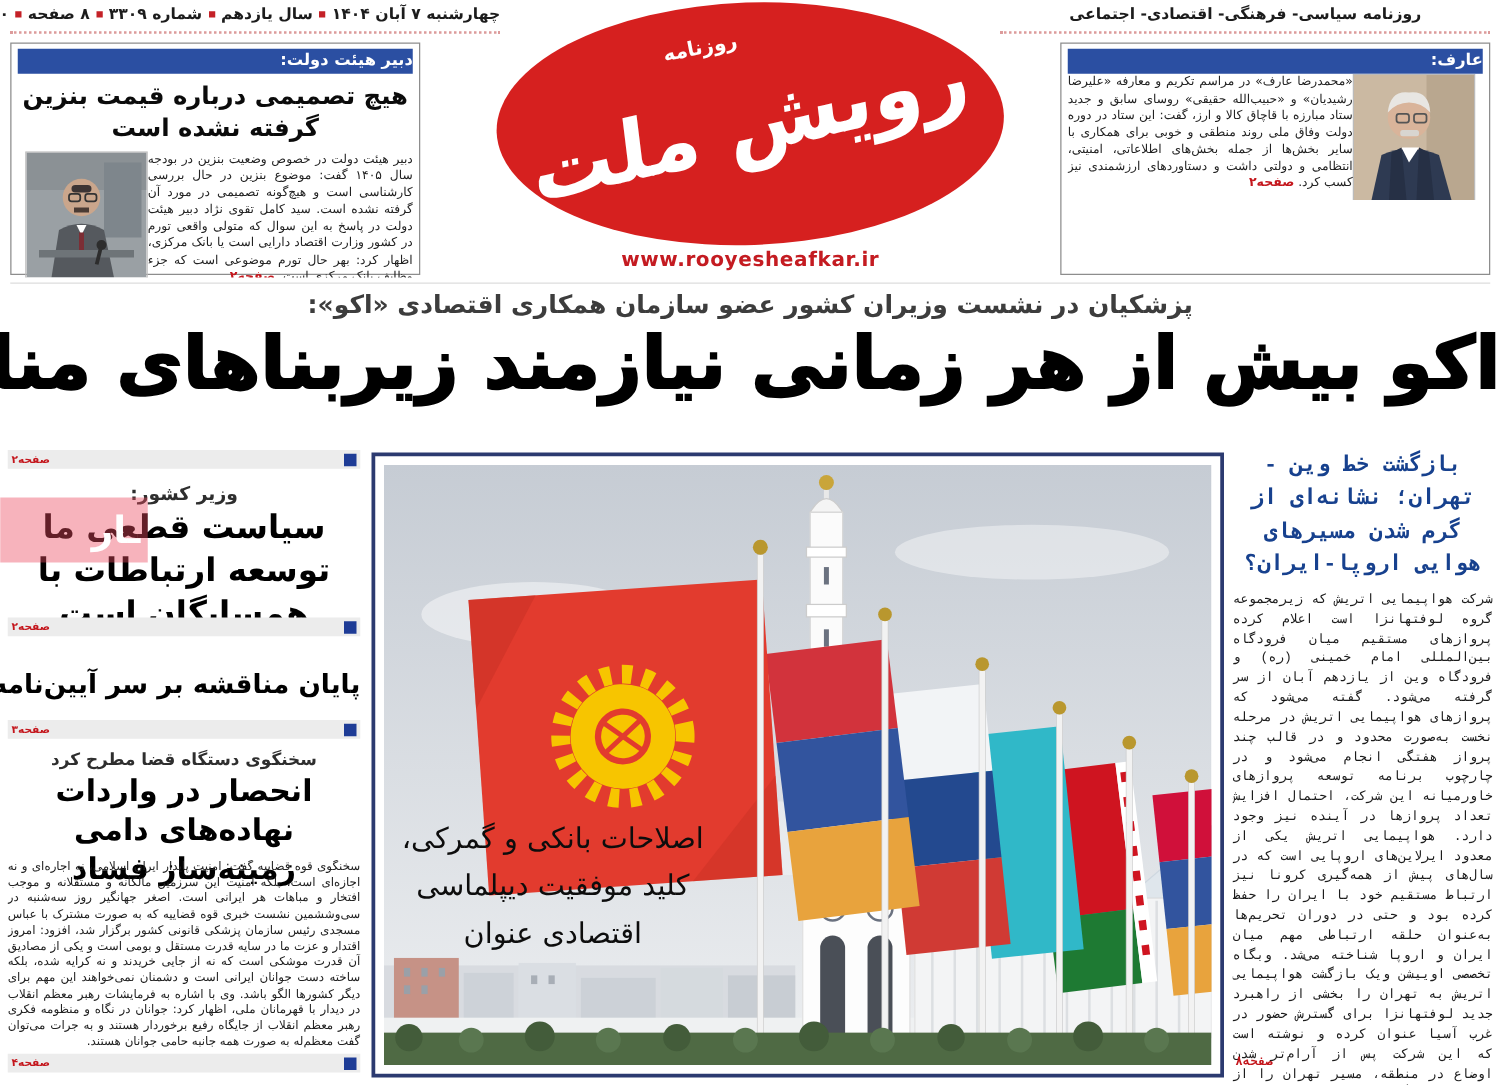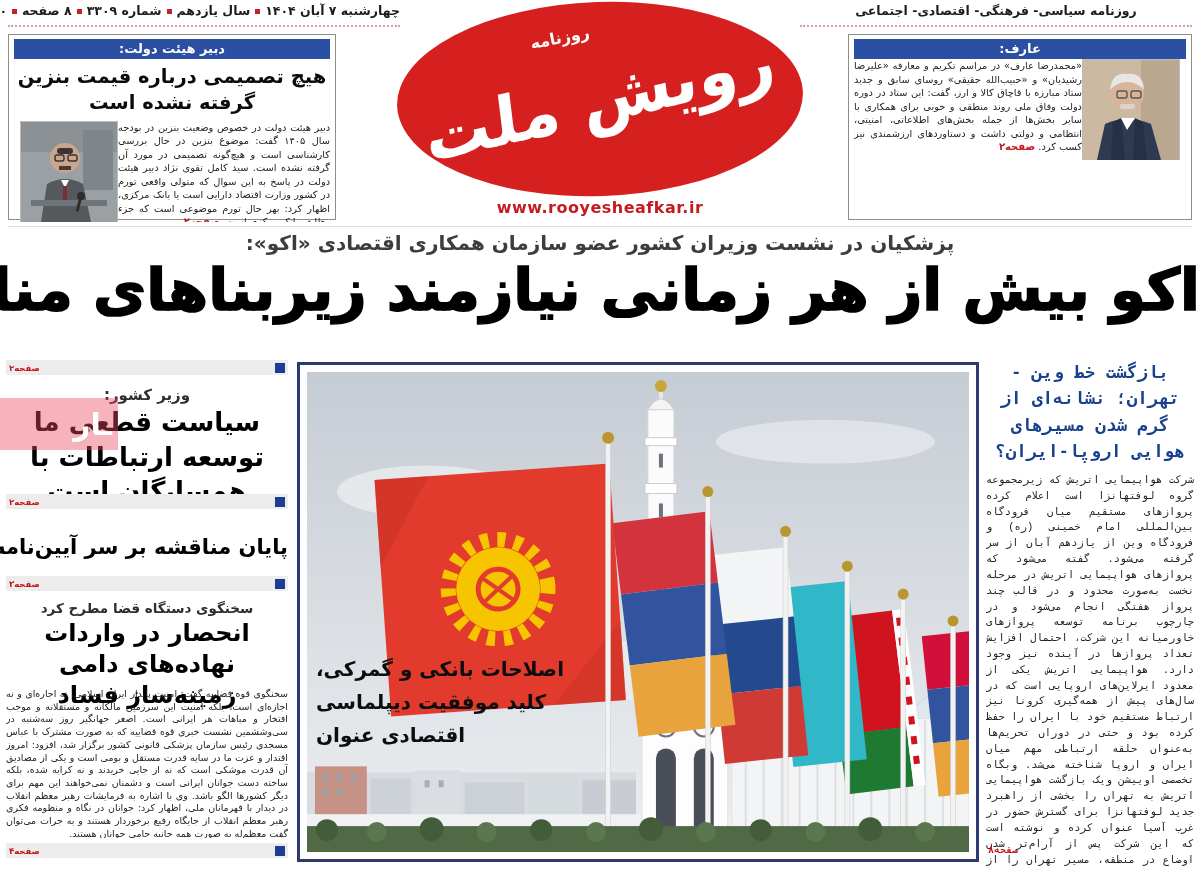--- a/index.html
+++ b/index.html
@@ -20,21 +20,21 @@
   .logo-title-wrap{position:absolute;inset:0;display:flex;align-items:center;justify-content:center;}
   .logo-title{font-size:66px;font-weight:bold;color:#fff;transform:rotate(-11deg) skewX(-6deg);
               letter-spacing:-3px;white-space:nowrap;}
   .logo-rouz{position:absolute;right:52%;top:13%;color:#fff;font-size:16px;font-weight:bold;
              transform:rotate(-9deg);}
   .logo-site{left:400px;top:198px;width:400px;text-align:center;font-size:16px;font-weight:bold;
              color:#c41b21;letter-spacing:.5px;direction:ltr;}
 
   
   .box{border:1px solid #8d8d8d;background:#fff;padding:4px 5px;}
-  .bluebar{background:#2b4fa2;color:#fff;font-size:13px;font-weight:bold;text-align:center;
+  .bluebar{background:#2b4fa2;color:#fff;font-size:13px;font-weight:bold;text-align:right;
            height:20px;line-height:20px;}
   .bhead{text-align:center;font-weight:bold;color:#0b0b0b;font-size:19.5px;line-height:1.35;margin:5px 0 4px;}
   .bbody{font-size:9.8px;line-height:1.38;text-align:justify;color:#222;overflow:hidden;height:101px;}
   .thumb{width:96px;height:100px;border:1px solid #bbb;}
   .thumb-l{float:left;margin-left:6px;}
   .thumb-r{float:right;margin-right:6px;}
   .pageref{color:#c4161c;font-weight:bold;font-size:10px;}
 
   
   .rule{left:8px;right:8px;top:226px;border-top:1px solid #ddd;}
@@ -57,22 +57,22 @@
   
   .rcol{right:6px;width:208px;top:360px;height:500px;font-family:Liberation Mono, monospace;}
   .rc-head{color:#17418e;font-weight:bold;font-size:17.5px;text-align:center;line-height:1.5;margin-bottom:8px;}
   .rc-body{font-size:10.4px;line-height:1.52;text-align:justify;color:#1c1c1c;overflow:hidden;height:395px;}
   .rc-body p{margin:0 0 2px;}
   .rc-page{position:absolute;bottom:4px;left:2px;}
 
   
   .frame{left:297px;top:362px;width:682px;height:500px;border:3px solid #2c3a70;background:#fff;padding:7px;}
   .frame svg{width:100%;height:100%;display:block;}
-  .caption{position:absolute;right:auto;left:16px;top:288px;width:252px;text-align:left;
-           font-size:20px;font-weight:bold;color:#0d0d0d;line-height:1.65;}
+  .caption{position:absolute;right:auto;left:16px;top:288px;width:252px;text-align:center;
+           font-size:23px;font-weight:normal;color:#0d0d0d;line-height:1.65;}
 </style>
 </head>
 <body>
 
 <div id="page">
 
   <div class="abs topmeta" id="meta-left">
     <span>چهارشنبه ۷ آبان ۱۴۰۴</span><span class="sep"></span><span>سال یازدهم</span><span class="sep"></span><span>شماره ۳۳۰۹</span><span class="sep"></span><span>۸ صفحه</span><span class="sep"></span><span>۵۰۰۰ تومان</span>
   </div>
   <div class="abs topmeta" id="meta-right">

